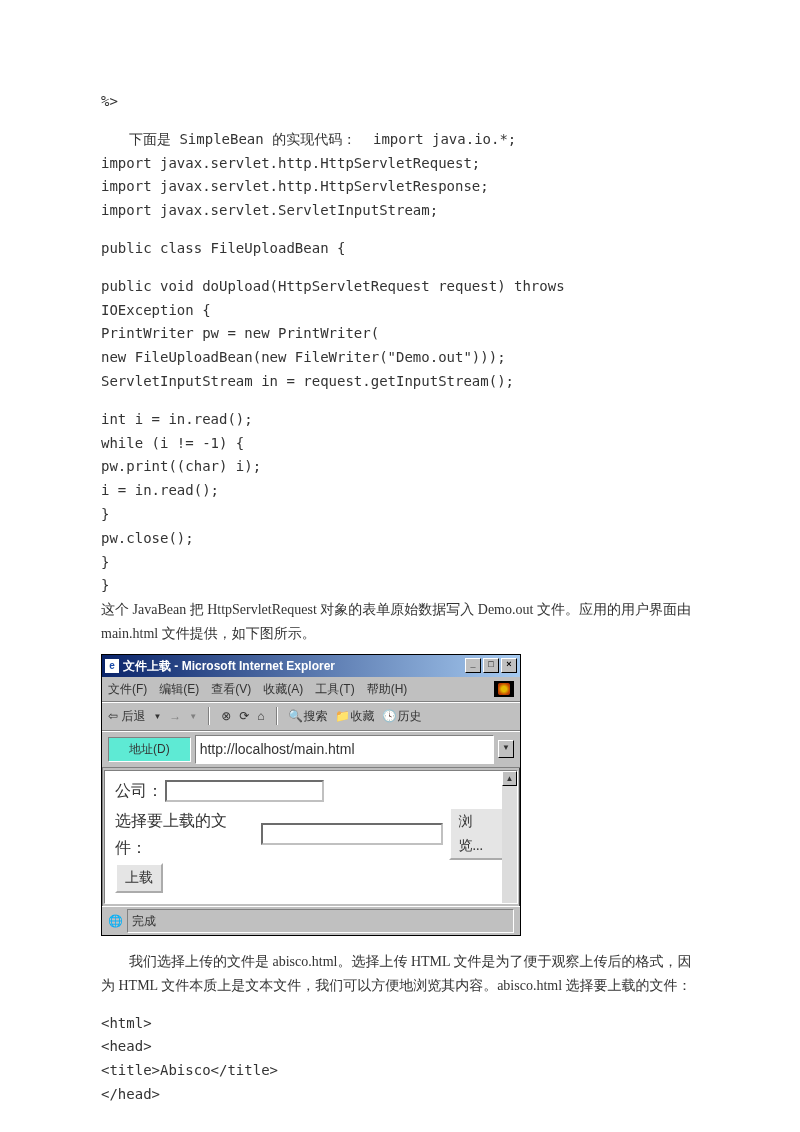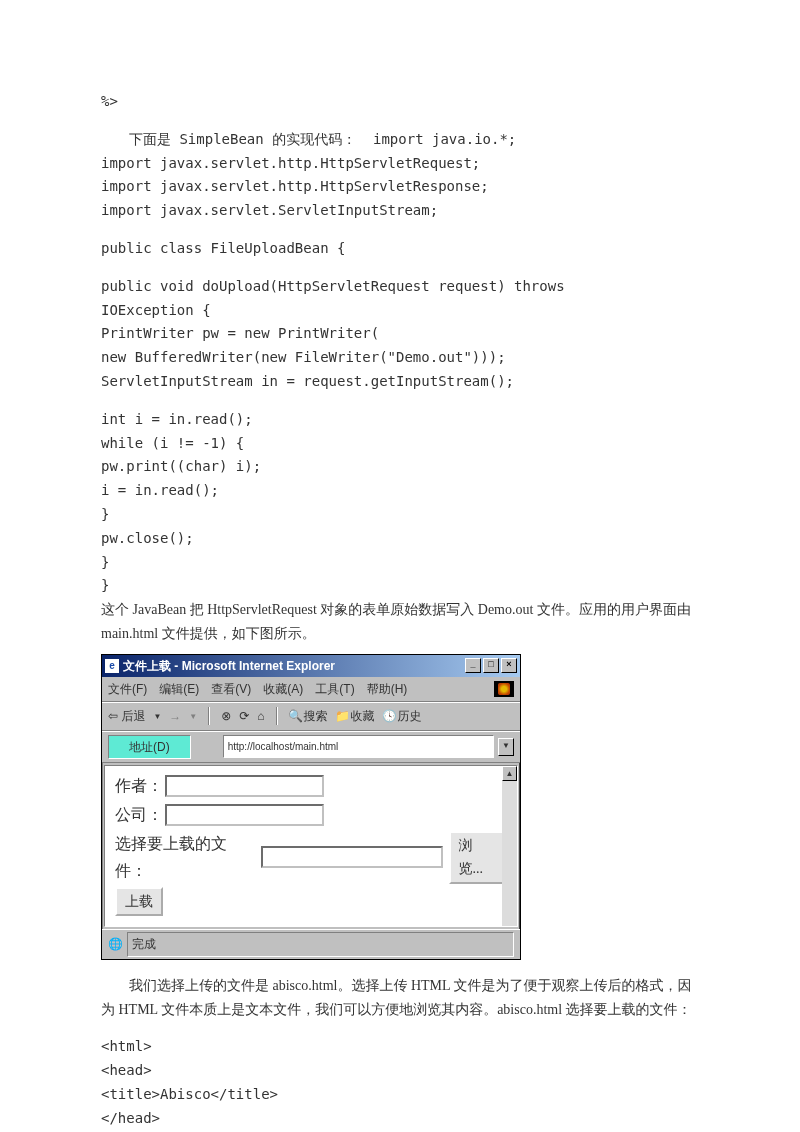--- a/index.html
+++ b/index.html
@@ -123,25 +123,24 @@
     padding: 1px 20px;
     background: #5eead4;
   }
   .addr-input {
     flex: 1;
     background: #fff;
     border: 1px solid #808080;
     border-right-color: #fff;
     border-bottom-color: #fff;
     padding: 2px 4px;
-    font-size: 10px;
+    font-size: 14px;
     font-family: Arial;
     display: flex;
     align-items: center;
-    margin-left: 28px;
   }
   .addr-dd {
     width: 14px; height: 16px;
     background: #c0c0c0;
     border: 1px solid #fff;
     border-right-color: #000;
     border-bottom-color: #000;
     text-align: center;
     font-size: 8px;
     line-height: 14px;
@@ -217,21 +216,21 @@
 <div class="code-line">　　下面是 SimpleBean 的实现代码：  import java.io.*;</div>
 <div class="code-line">import javax.servlet.http.HttpServletRequest;</div>
 <div class="code-line">import javax.servlet.http.HttpServletResponse;</div>
 <div class="code-line">import javax.servlet.ServletInputStream;</div>
 <div class="section-gap"></div>
 <div class="code-line">public class FileUploadBean {</div>
 <div class="section-gap"></div>
 <div class="code-line">public void doUpload(HttpServletRequest request) throws</div>
 <div class="code-line">IOException {</div>
 <div class="code-line">PrintWriter pw = new PrintWriter(</div>
-<div class="code-line">new BufferedWriter(new FileWriter("Demo.out")));</div>
+<div class="code-line">new FileUploadBean(new FileWriter("Demo.out")));</div>
 <div class="code-line">ServletInputStream in = request.getInputStream();</div>
 <div class="section-gap"></div>
 <div class="code-line">int i = in.read();</div>
 <div class="code-line">while (i != -1) {</div>
 <div class="code-line">pw.print((char) i);</div>
 <div class="code-line">i = in.read();</div>
 <div class="code-line">}</div>
 <div class="code-line">pw.close();</div>
 <div class="code-line">}</div>
 <div class="code-line">}</div>
@@ -273,24 +272,20 @@
   <div class="addressbar">
     <span class="addr-label">地址(D)</span>
     <span class="addr-input">http://localhost/main.html</span>
     <span class="addr-dd">▼</span>
   </div>
   <div class="content-area">
     <div class="scroll-v">
       <div class="scroll-btn">▲</div>
     </div>
     <div class="form-row">
-      <label>作者：</label>
-      <span class="txt-input w1"></span>
-    </div>
-    <div class="form-row">
       <label>公司：</label>
       <span class="txt-input w1"></span>
     </div>
     <div class="form-row">
       <label>选择要上载的文件：</label>
       <span class="txt-input w2"></span>
       <span style="width:6px;"></span>
       <span class="btn3d">浏览...</span>
     </div>
     <div class="form-row">

